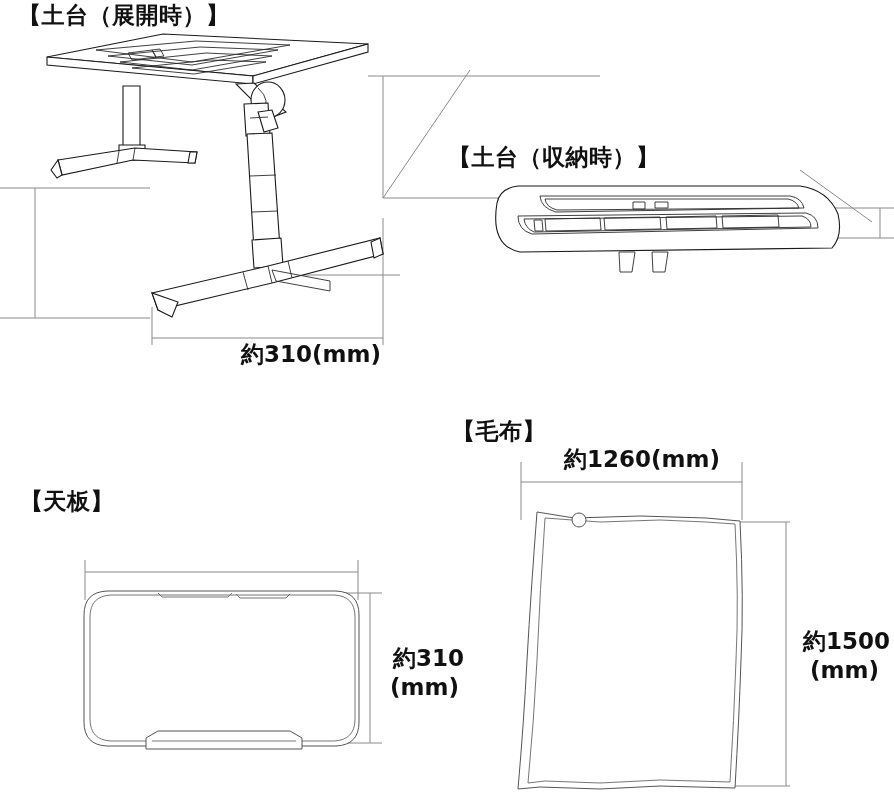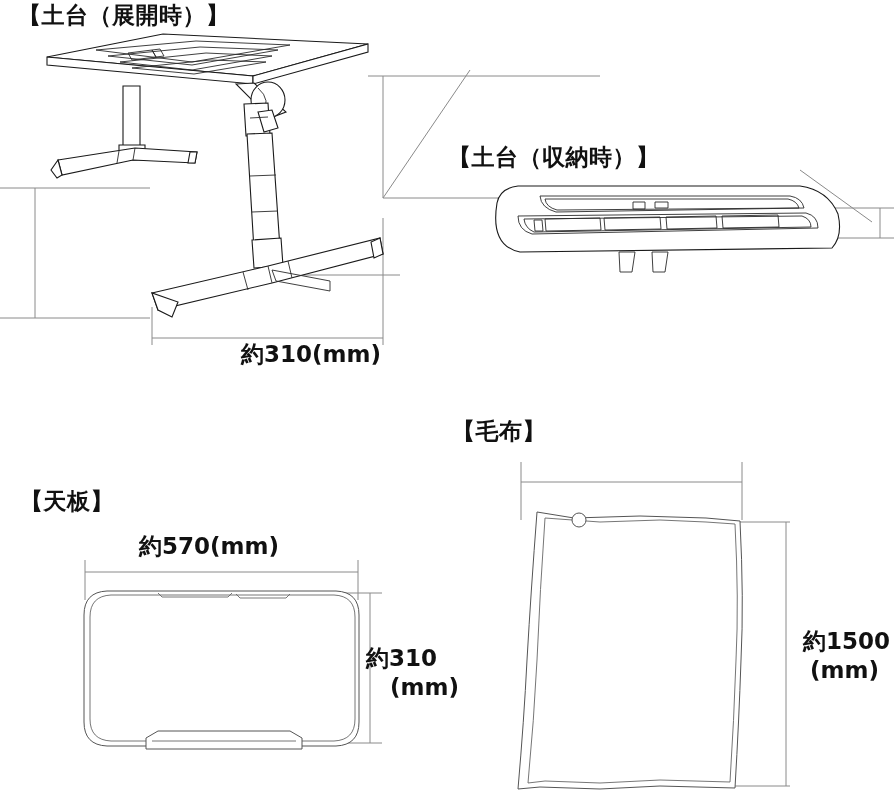--- a/index.html
+++ b/index.html
@@ -215,26 +215,26 @@
 
 
 
   <div class="label dim-label" style="left:195px; top:341px;margin-left:46px;">約310(mm)</div>
 
   <div class="label section-title" style="left:448px; top:144px;">【土台（収納時）】</div>
 
 
   <div class="label section-title" style="left:20px; top:488px;">【天板】</div>
 
-  <div class="label dim-label" style="left:139px; top:533px;">約570(mm)</div>
-
-  <div class="label dim-label two-line" style="left:366px; top:644px;">約310</div>
+
+  <div class="label dim-label two-line" style="left:393px; top:644px;">約310</div>
 
   <div class="label dim-label two-line" style="left:390px; top:673px;">(mm)</div>
 
   <div class="label section-title" style="left:452px; top:418px;text-align:right;">【毛布】</div>
 
+  <div class="label dim-label" style="left:564px; top:446px;">約1260(mm)</div>
 
   <div class="label dim-label two-line" style="left:803px; top:627px;">約1500</div>
 
   <div class="label dim-label two-line" style="left:810px; top:656px;">(mm)</div>
 
 </div>
 
 </body></html>

